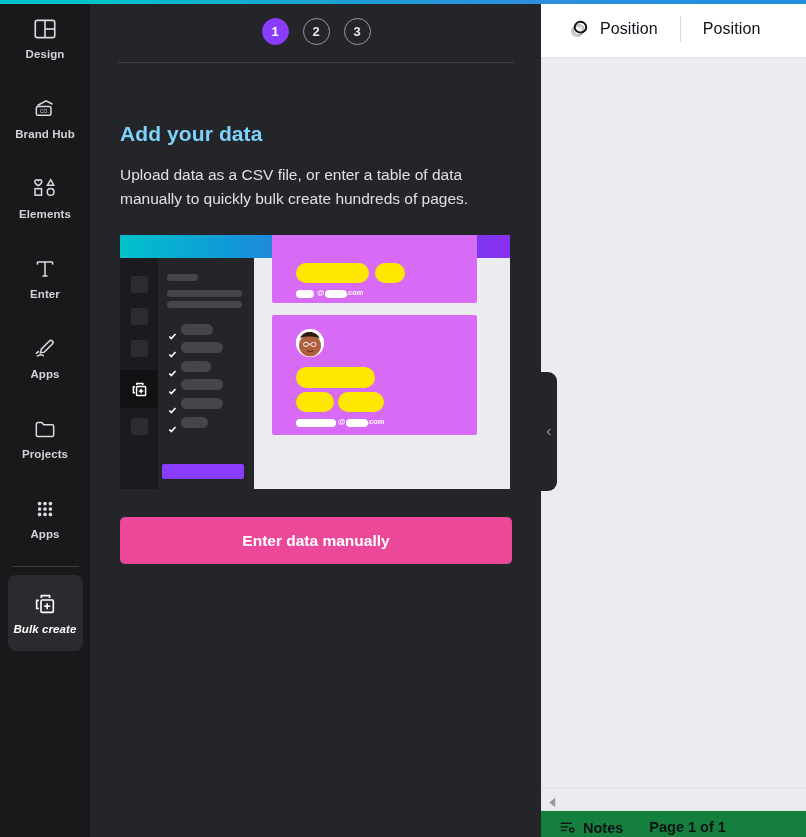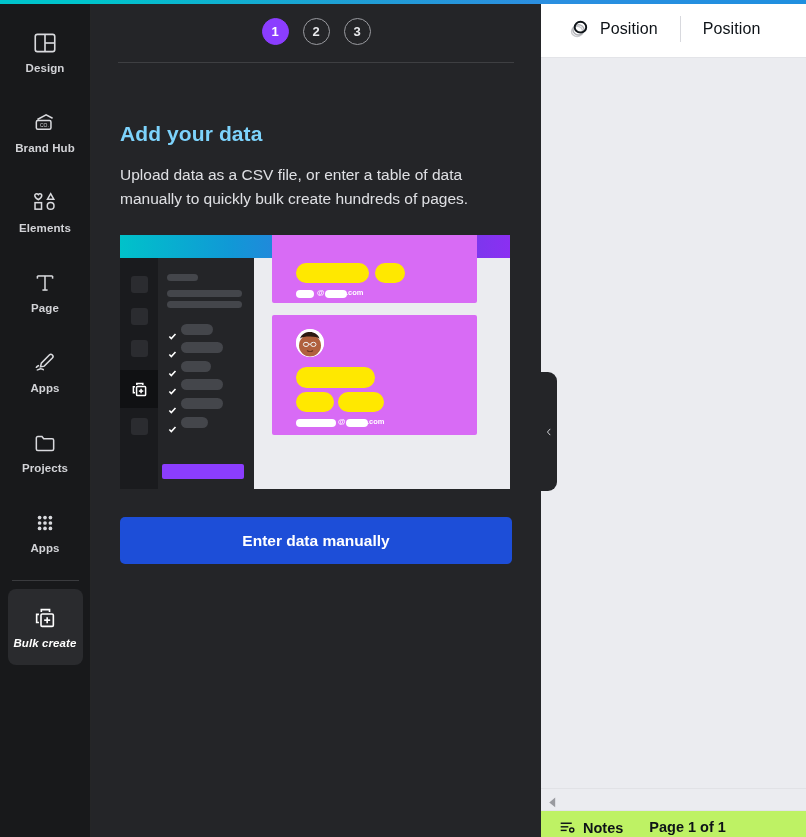--- a/index.html
+++ b/index.html
@@ -17,21 +17,20 @@
     position: absolute; left: 0; top: 0; width: 806px; height: 4px;
     background: linear-gradient(90deg, #00c4cc 0%, #00c4cc 12%, #1ea0d4 42%, #2b8fe0 66%, #1f8fdf 100%);
     z-index: 40;
   }
 
   
   .rail {
     position: absolute; left: 0; top: 0; width: 91px; height: 837px;
     background: #18191b;
     border-right: 1px solid #252627;
-    padding-top: 14px;
     z-index: 30;
   }
   .rail-item {
     width: 75px; margin: 0 auto 4px auto;
     height: 76px;
     border-radius: 8px;
     display: flex; flex-direction: column;
     align-items: center; justify-content: center;
     gap: 7px;
     cursor: pointer;
@@ -153,21 +152,21 @@
   }
 
   
   .actions { padding: 0 29px; margin-top: 28px; }
   .btn {
     width: 100%; height: 47px; border: none; border-radius: 5px;
     font-family: "Liberation Sans", sans-serif;
     font-size: 15.5px; font-weight: bold; cursor: pointer;
     display: flex; align-items: center; justify-content: center;
   }
-  .btn-primary { background: #1d4ed8; color: #ffffff; margin-bottom: 17px; }
+  .btn-primary { background: #ec4899; color: #ffffff; margin-bottom: 17px; }
   .btn-secondary { background: #3a3b3f; color: #f0f1f4; }
 
   
   .handle {
     position: absolute; left: 541px; top: 372px;
     width: 16px; height: 119px;
     background: #242528;
     border-radius: 0 9px 9px 0;
     z-index: 25;
     display: flex; align-items: center; justify-content: center;
@@ -203,21 +202,21 @@
   .hscroll {
     position: absolute; left: 0; right: 0; bottom: 27px;
     height: 22px; background: #ebecf0;
     border-top: 1px solid #e1e2e6;
     display: flex; align-items: center; padding-left: 7px;
   }
   .hscroll-arrow { width: 9px; height: 11px; color: #999a9f; cursor: pointer; }
 
   .bottombar {
     position: absolute; left: 0; right: 0; bottom: 0; height: 27px;
-    background: #bef264;
+    background: #15803d;
     border-top: 1px solid #e3e4e8;
     display: flex; align-items: flex-start; padding: 8px 0 0 18px;
     gap: 26px; overflow: hidden;
   }
   .bb-group { display: flex; align-items: center; gap: 7px; cursor: pointer; }
   .notes-icon { width: 17px; height: 17px; color: #0e1318; }
   .bb-text { font-size: 14.5px; color: #0e1318; white-space: nowrap; font-weight: bold; }
 </style>
 </head>
 <body>
@@ -266,21 +265,21 @@
     <div class="rail-item">
       <span class="rail-icon">
         <svg viewBox="0 0 24 24" fill="none" stroke="currentColor" stroke-width="1.4">
           <line x1="5" y1="5.5" x2="19" y2="5.5"></line>
             <line x1="5" y1="5.5" x2="5" y2="8"></line>
             <line x1="19" y1="5.5" x2="19" y2="8"></line>
           <line x1="12" y1="5.5" x2="12" y2="18.5"></line>
             <line x1="9.6" y1="18.5" x2="14.4" y2="18.5"></line>
         </svg>
       </span>
-      <span class="rail-label">Page</span>
+      <span class="rail-label">Enter</span>
     </div>
 
     <div class="rail-item">
       <span class="rail-icon">
         <svg viewBox="0 0 24 24" fill="none" stroke="currentColor" stroke-width="1.4">
           <path d="M18.8 4.6a2 2 0 0 1 0 2.8l-7.5 7.5-3.4.7.7-3.4L16 4.6a2 2 0 0 1 2.8 0z"></path>
           <path d="M4.4 18.5c1.6 0 2.2-1.2 3.6-1.2 1.2 0 1.6.9 3 .9"></path>
           <path d="M6.6 14.3c-1.5.3-2.6 1.3-2.6 2.4"></path>
         </svg>
       </span>

